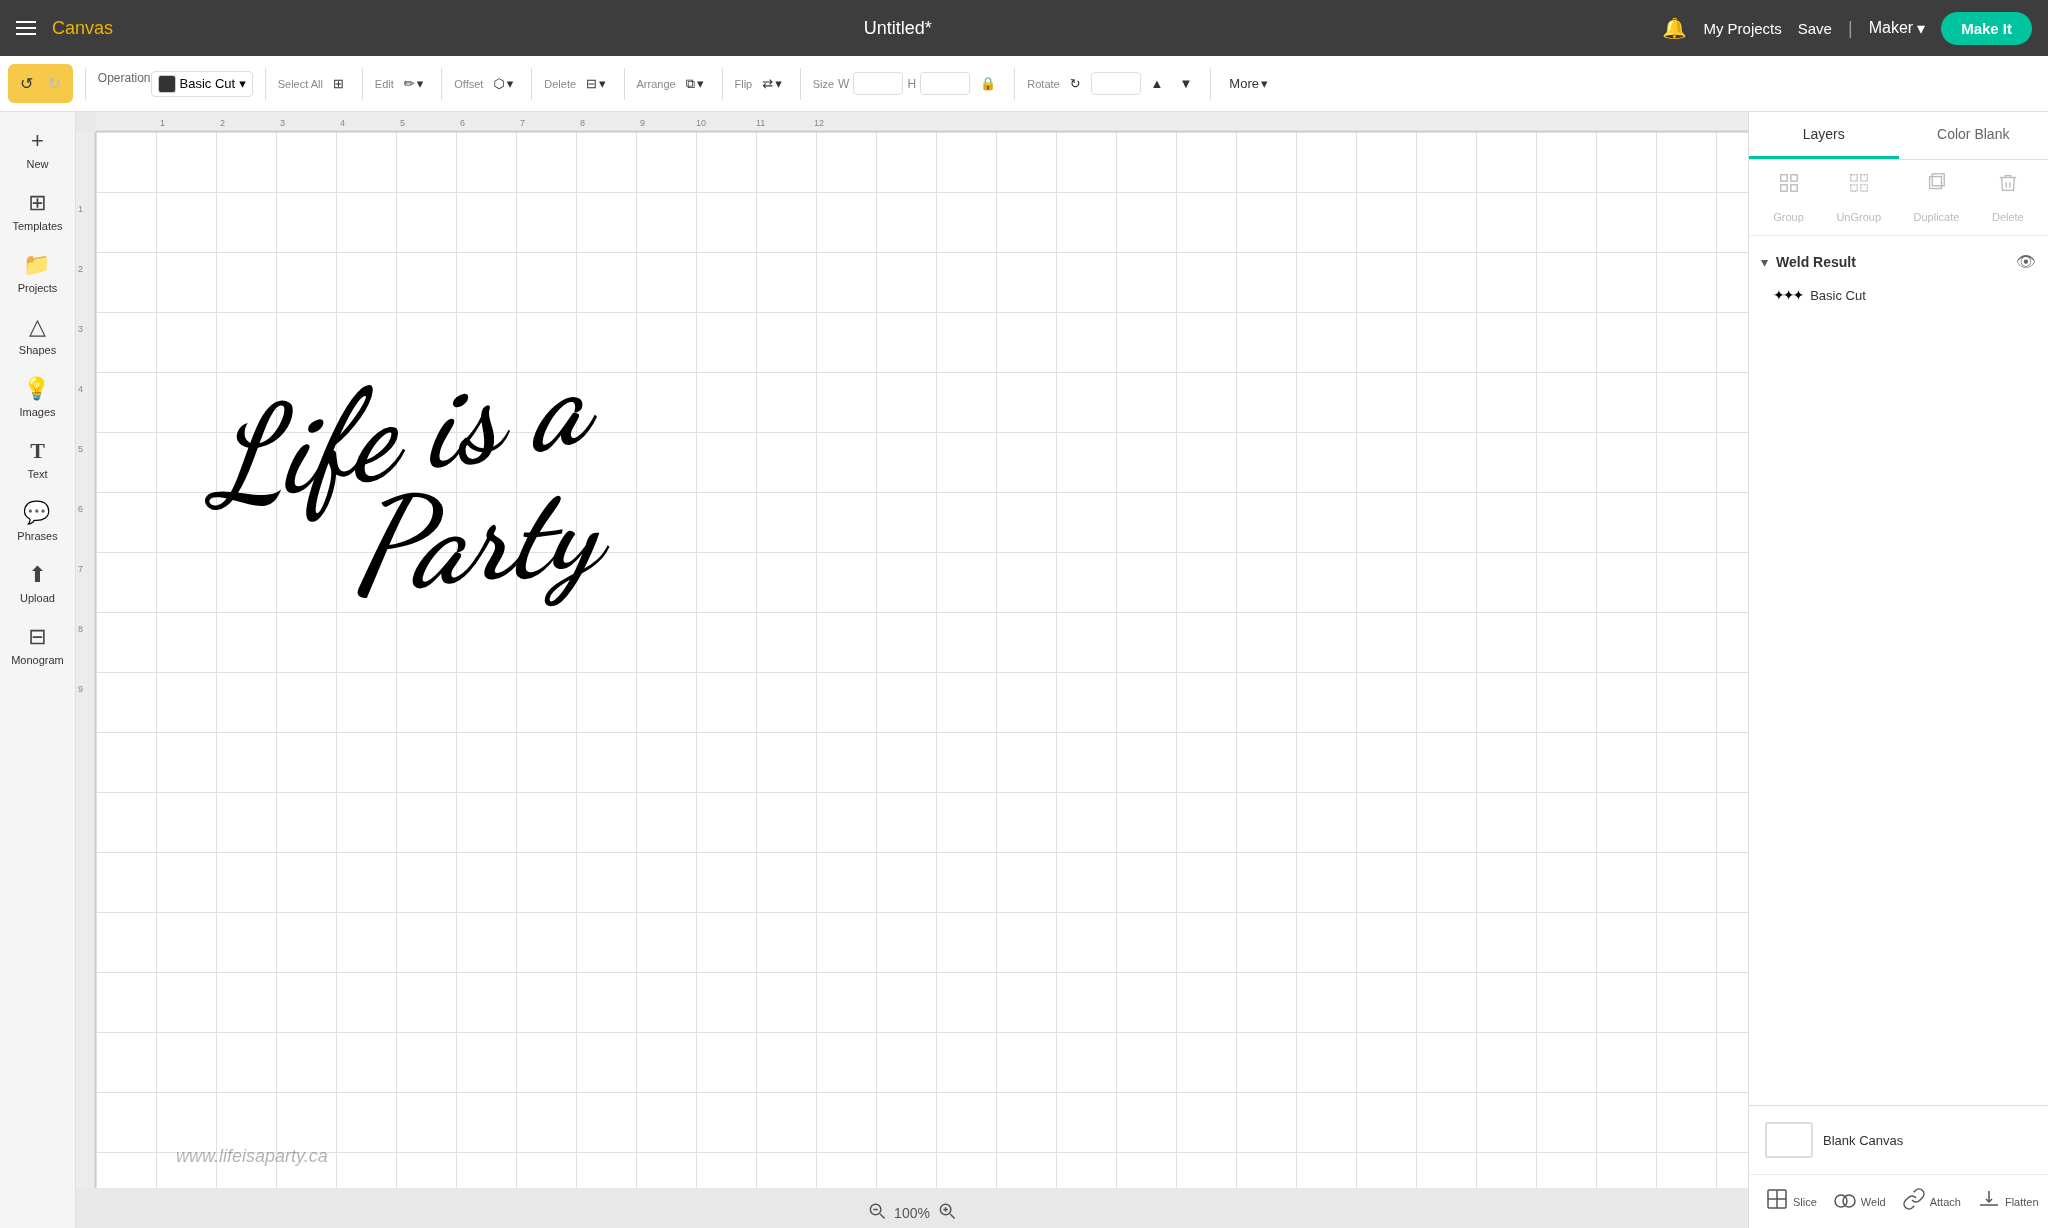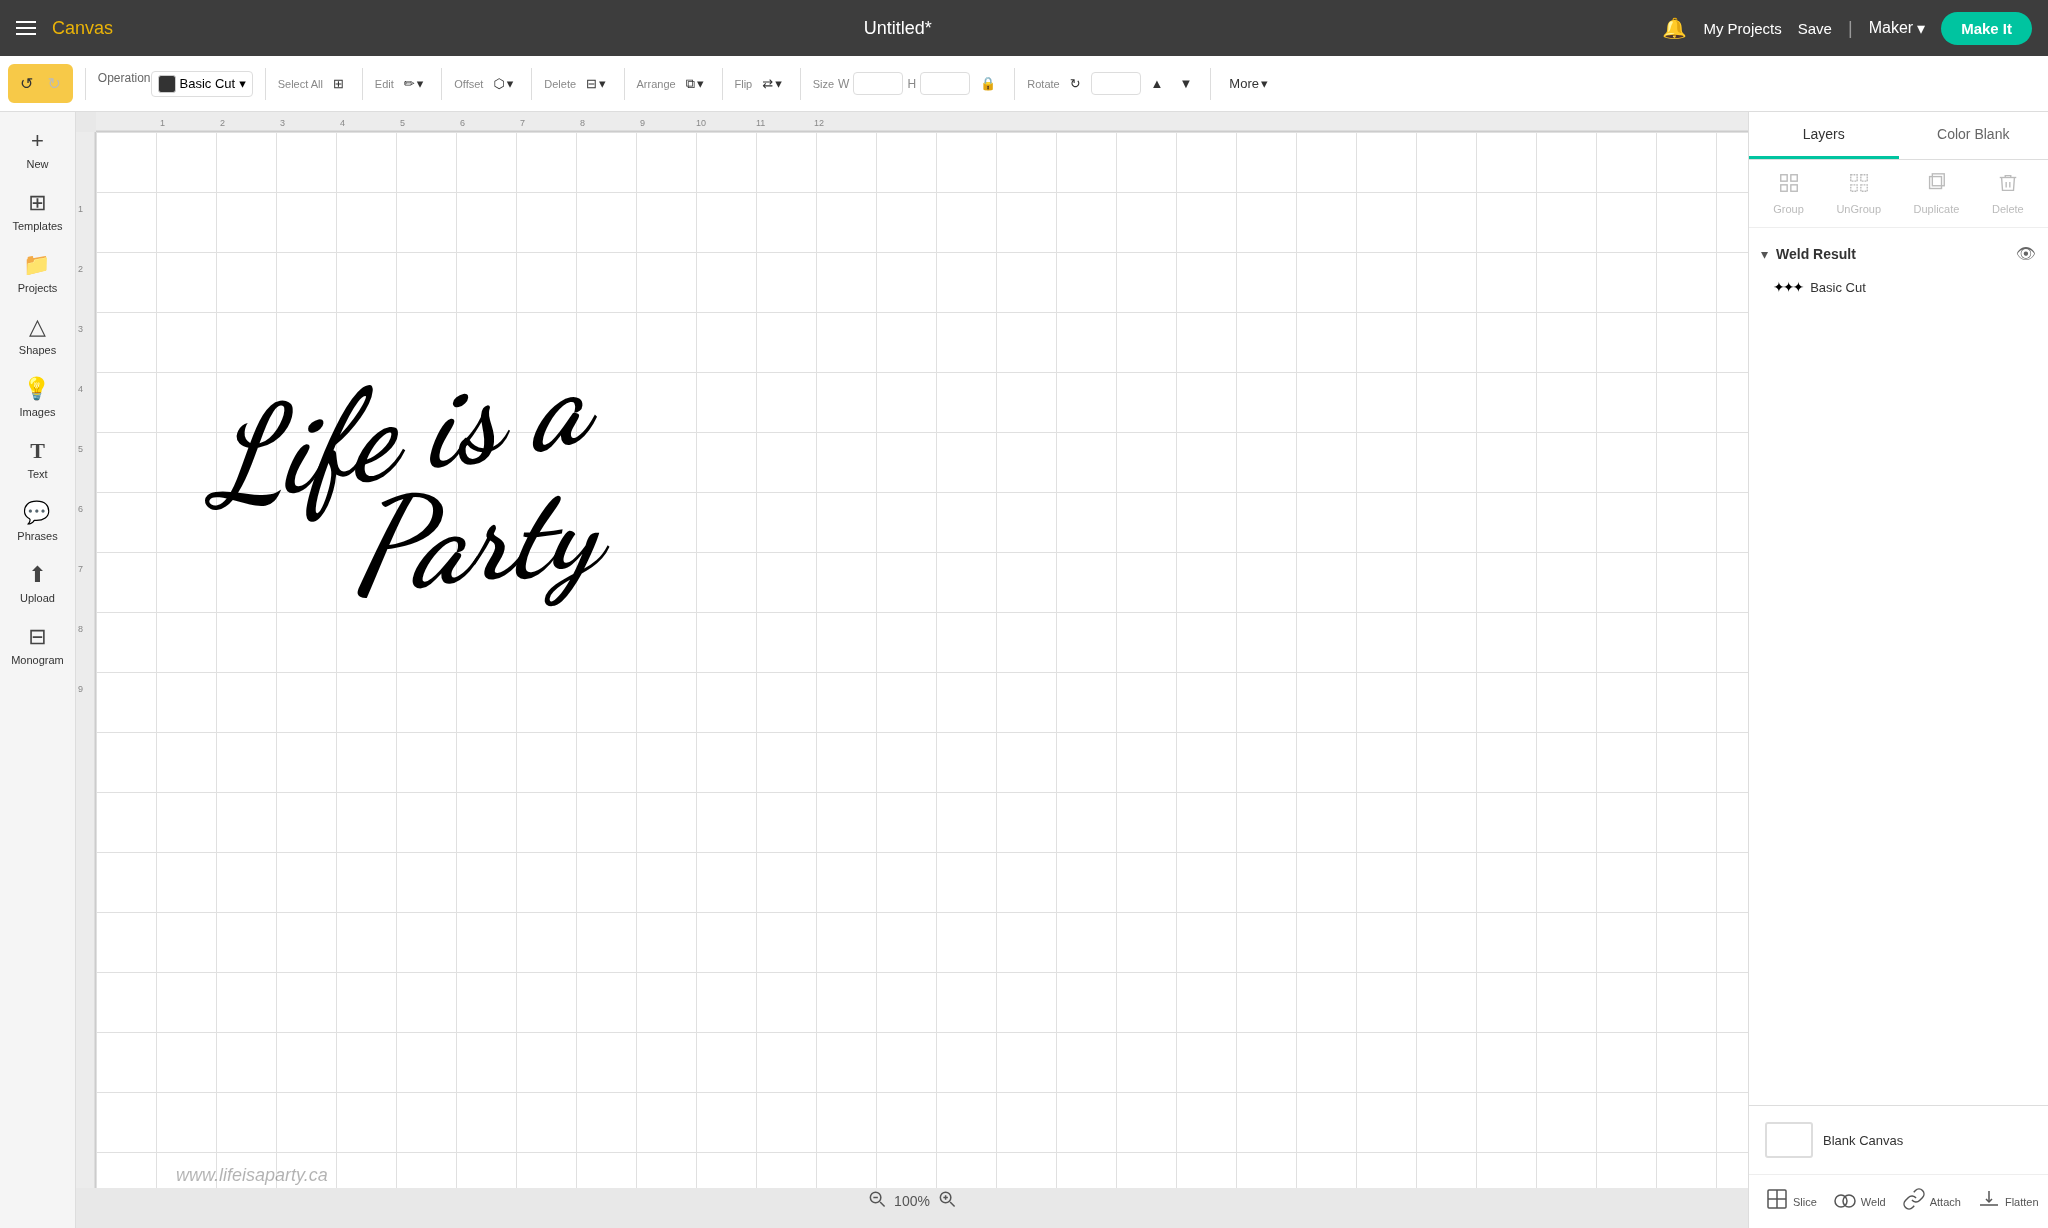--- a/index.html
+++ b/index.html
@@ -186,21 +186,21 @@
     .right-panel-toolbar {
       display: flex;
       justify-content: space-around;
       padding: 8px;
       border-bottom: 1px solid #eee;
     }
     .rp-tool-btn {
       display: flex;
       flex-direction: column;
       align-items: center;
-      gap: 4px;
+      gap: 12px;
       font-size: 11px;
       color: #666;
       cursor: pointer;
       padding: 4px 8px;
       border-radius: 4px;
       background: none;
       border: none;
     }
     .rp-tool-btn.disabled { color: #bbb; cursor: default; }
     .rp-tool-btn .icon { font-size: 18px; }
@@ -498,23 +498,23 @@
 
     <div class="canvas-bg"></div>
 
     <div class="canvas-artwork">
       <svg viewBox="0 0 520 350" xmlns="http://www.w3.org/2000/svg">
         <text x="30" y="200" font-family="'Brush Script MT', 'Dancing Script', cursive" font-size="130" fill="black" transform="rotate(-10, 260, 175)" style="font-style: italic; font-weight: bold;">Life is a</text>
         <text x="180" y="310" font-family="'Brush Script MT', 'Dancing Script', cursive" font-size="130" fill="black" transform="rotate(-5, 380, 260)" style="font-style: italic; font-weight: bold;">Party</text>
       </svg>
     </div>
 
-    <div class="canvas-watermark" style="position:absolute;bottom:42px;left:100px;font-size:18px;color:rgba(0,0,0,0.3);font-style:italic;">www.lifeisaparty.ca</div>
-
-    <div class="canvas-zoom" style="position:absolute;bottom:16px;left:50%;transform:translateX(-50%);display:flex;align-items:center;gap:8px;">
+    <div class="canvas-watermark" style="position:absolute;bottom:61px;left:100px;font-size:18px;color:rgba(0,0,0,0.3);font-style:italic;">www.lifeisaparty.ca</div>
+
+    <div class="canvas-zoom" style="position:absolute;bottom:4px;left:50%;transform:translateX(-50%);display:flex;align-items:center;gap:8px;">
       <button class="zoom-btn">
         <svg width="18" height="18" viewBox="0 0 24 24" fill="none" stroke="#555" stroke-width="2">
           <circle cx="10" cy="10" r="7"></circle>
             <line x1="16" y1="16" x2="22" y2="22"></line>
             <line x1="7" y1="10" x2="13" y2="10"></line>
         </svg>
       </button>
       <span style="font-size:14px;color:#555;">100%</span>
       <button class="zoom-btn">
         <svg width="18" height="18" viewBox="0 0 24 24" fill="none" stroke="#555" stroke-width="2">

